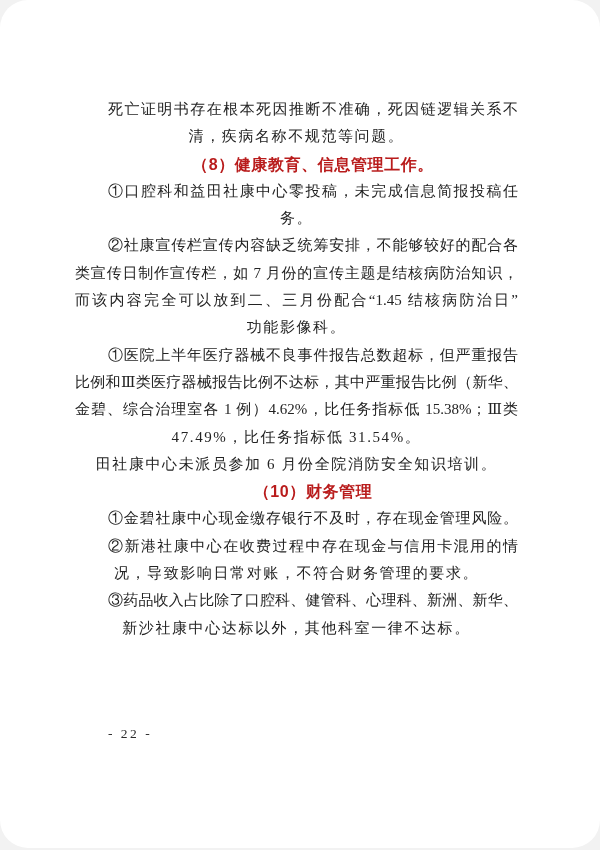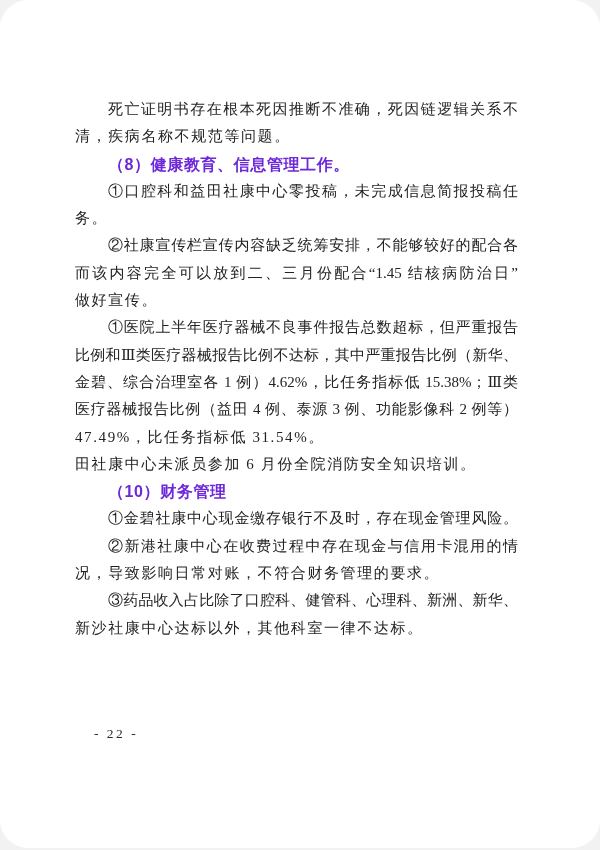--- a/index.html
+++ b/index.html
@@ -24,69 +24,70 @@
     top: 96px;
     width: 443px;
     font-size: 15px;
     line-height: 27.3px;
   }
   .ln {
     height: 27.3px;
     overflow: hidden;
     white-space: nowrap;
     letter-spacing: 0.2px;
+    text-align: center;
   }
   
   .full {
     white-space: normal;
     text-align: justify;
     text-align-last: justify;
     letter-spacing: 0;
   }
   
   .short { letter-spacing: 1.6px; }
   
   .ind { padding-left: 33px; }
   
   .hd {
     font-weight: bold;
     font-size: 16px;
     letter-spacing: 0.6px;
-    color: #6d28d9;
+    color: #b91c1c;
     font-family: "Liberation Sans", "DejaVu Sans", sans-serif;
   }
   .pagenum {
     position: absolute;
-    left: 94px;
+    left: 108px;
     top: 726px;
     font-size: 13.5px;
     letter-spacing: 2.5px;
     color: #2b2b2b;
   }
 </style>
 </head>
 <body>
 
 <div class="page">
   <div class="page-text">
 
     <div class="ln ind full">死亡证明书存在根本死因推断不准确，死因链逻辑关系不</div>
     <div class="ln short">清，疾病名称不规范等问题。</div>
 
     <div class="ln ind hd">（8）健康教育、信息管理工作。</div>
     <div class="ln ind full">①口腔科和益田社康中心零投稿，未完成信息简报投稿任</div>
     <div class="ln short">务。</div>
     <div class="ln ind full">②社康宣传栏宣传内容缺乏统筹安排，不能够较好的配合各</div>
+    <div class="ln full">类宣传日制作宣传栏，如 7 月份的宣传主题是结核病防治知识，</div>
     <div class="ln full">而该内容完全可以放到二、三月份配合“1.45 结核病防治日”</div>
-    <div class="ln short">做好宣传。</div>
+    <div class="ln short">功能影像科。</div>
 
     <div class="ln ind full">①医院上半年医疗器械不良事件报告总数超标，但严重报告</div>
     <div class="ln full">比例和Ⅲ类医疗器械报告比例不达标，其中严重报告比例（新华、</div>
     <div class="ln full">金碧、综合治理室各 1 例）4.62%，比任务指标低 15.38%；Ⅲ类</div>
-    <div class="ln full">医疗器械报告比例（益田 4 例、泰源 3 例、功能影像科 2 例等）</div>
     <div class="ln short">47.49%，比任务指标低 31.54%。</div>
     <div class="ln short">田社康中心未派员参加 6 月份全院消防安全知识培训。</div>
 
     <div class="ln ind hd">（10）财务管理</div>
     <div class="ln ind full">①金碧社康中心现金缴存银行不及时，存在现金管理风险。</div>
     <div class="ln ind full">②新港社康中心在收费过程中存在现金与信用卡混用的情</div>
     <div class="ln short">况，导致影响日常对账，不符合财务管理的要求。</div>
     <div class="ln ind full">③药品收入占比除了口腔科、健管科、心理科、新洲、新华、</div>
     <div class="ln short">新沙社康中心达标以外，其他科室一律不达标。</div>
 

